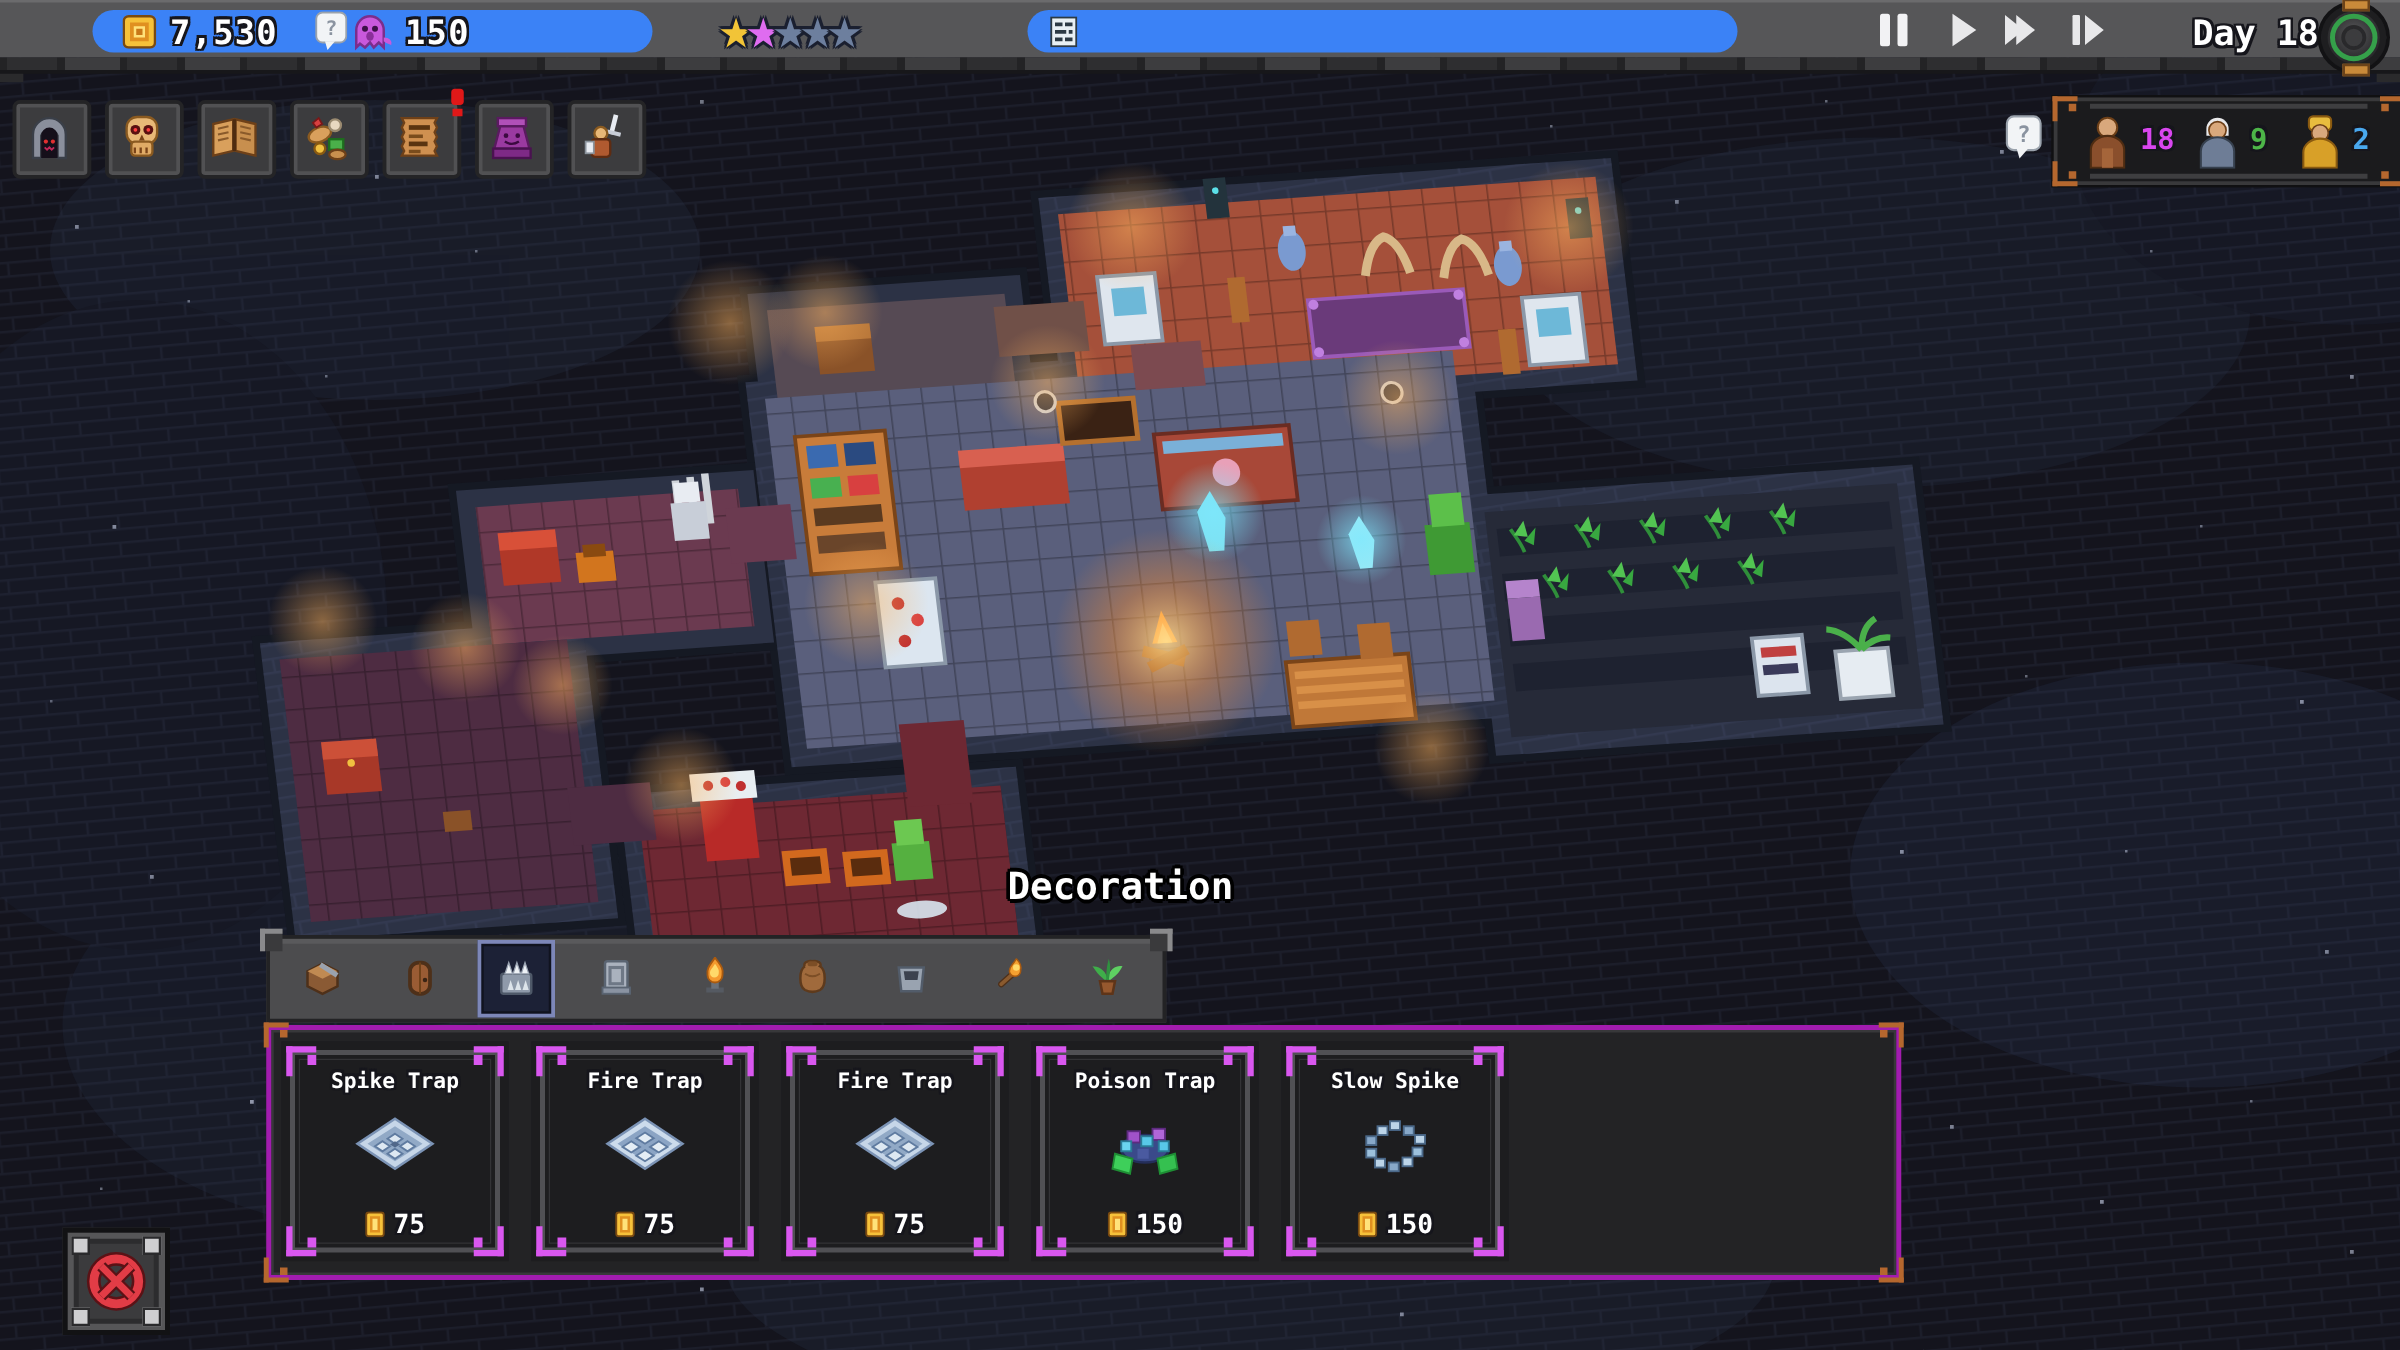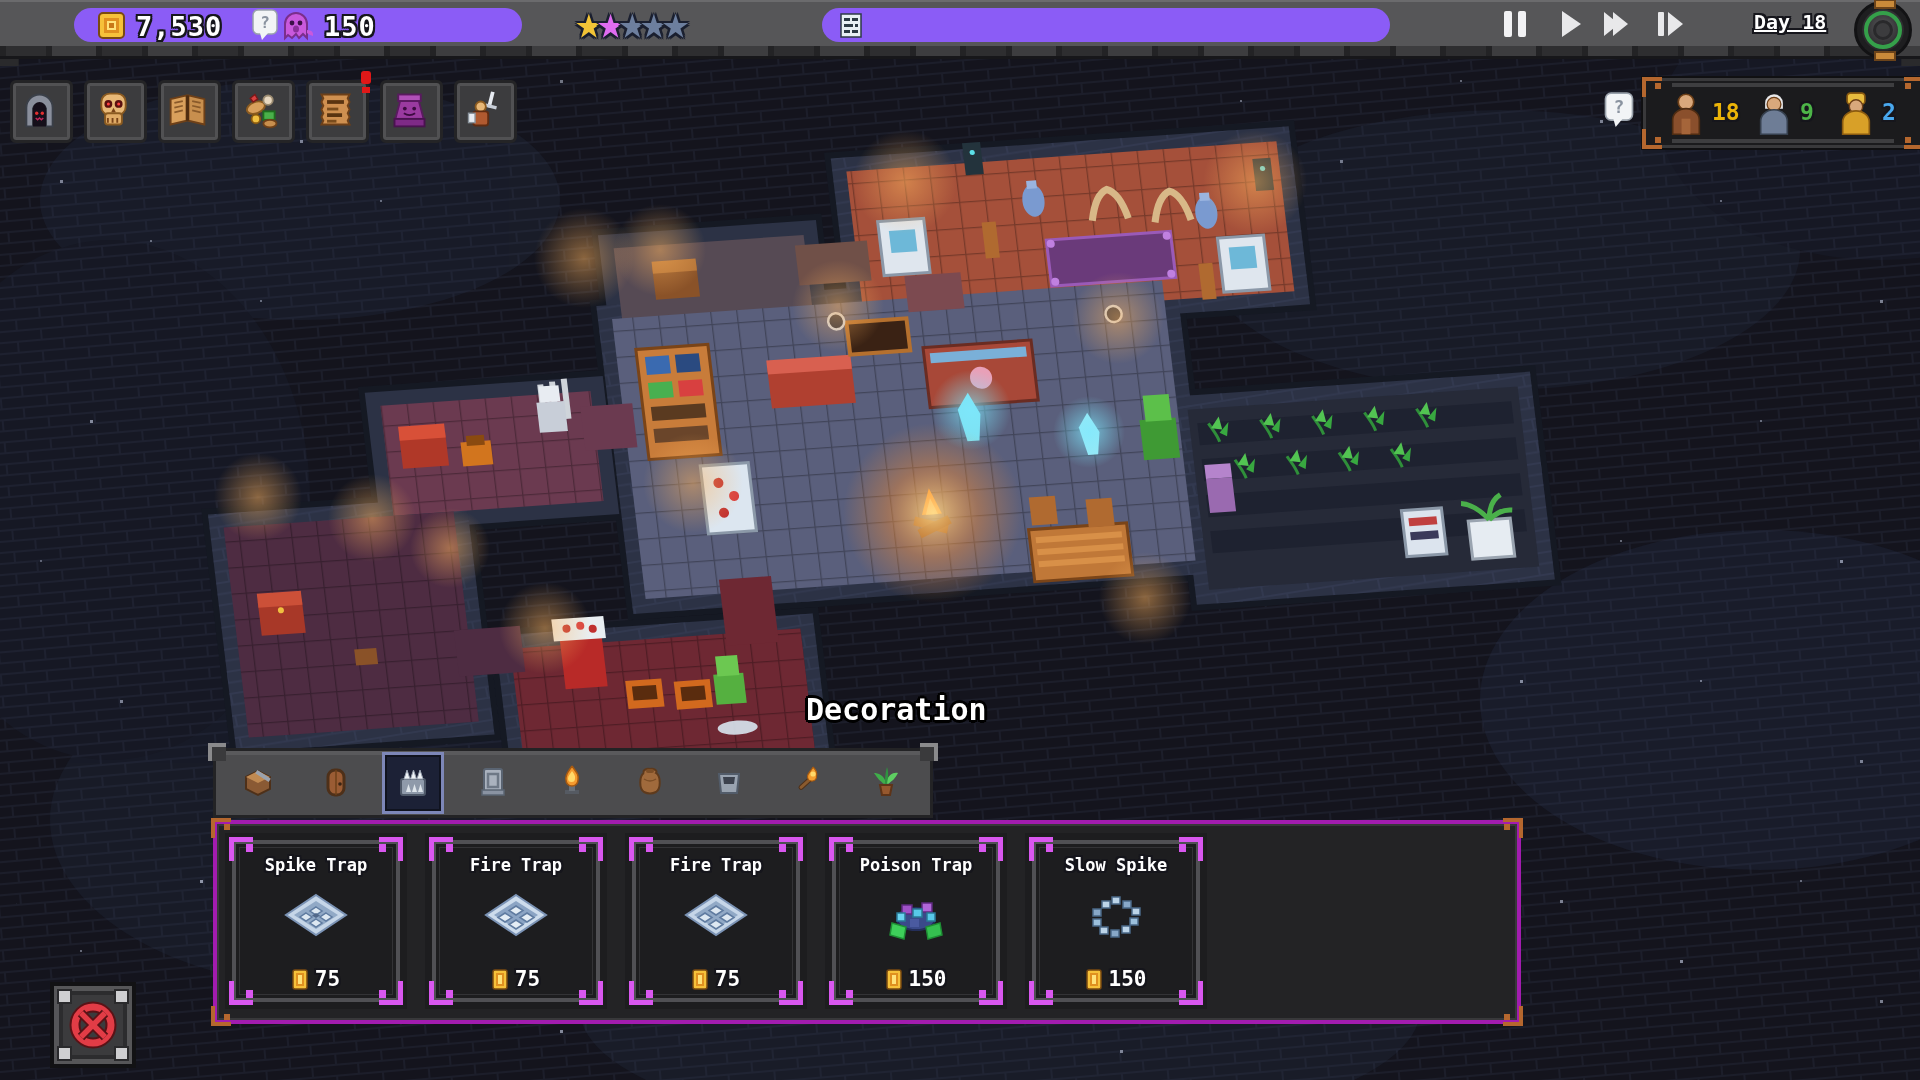--- a/index.html
+++ b/index.html
@@ -11,36 +11,36 @@
 
   
   #dungeon{position:absolute;left:0;top:0;width:1920px;height:1080px;}
 
   
   #topbar{position:absolute;left:0;top:0;width:1920px;height:44px;
     background:#55555having;background:#565658;border-top:2px solid #6b6b6d;z-index:30;}
   #topbar .trim{position:absolute;left:0;top:44px;width:100%;height:10px;
     background:repeating-linear-gradient(90deg,#232325 0 6px,#2e2e30 6px 46px,#232325 46px 52px,#3d3d3f 52px 96px);
     border-bottom:3px solid #17171a;}
-  .pill{position:absolute;background:#8b5cf6;border-radius:17px;height:34px;top:6px;}
+  .pill{position:absolute;background:#3b82f6;border-radius:17px;height:34px;top:6px;}
   #currency-pill{left:74px;width:448px;}
   #progress-pill{left:822px;width:568px;}
   .bignum{position:absolute;top:3px;font-size:27px;letter-spacing:1px;}
   .tb-icon{position:absolute;}
   .star{font-size:46px;line-height:44px;display:inline-block;margin:0 -3px;
     text-shadow:2px 0 #1b2030,-2px 0 #1b2030,0 2px #1b2030,0 -2px #1b2030,
       2px 2px #1b2030,-2px -2px #1b2030,2px -2px #1b2030,-2px 2px #1b2030;}
   #stars{position:absolute;left:578px;top:-2px;white-space:nowrap;}
   .pb{position:absolute;top:9px;cursor:pointer;}
   .pp-pause span{display:inline-block;width:8px;height:26px;background:#f2f2f4;border-radius:2px;margin-right:6px;}
   .tri{width:0;height:0;border-top:13px solid transparent;border-bottom:13px solid transparent;
        border-left:19px solid #e8e8ea;display:inline-block;}
   .tri.small{border-top-width:12px;border-bottom-width:12px;border-left-width:15px;}
   .bar{display:inline-block;width:6px;height:24px;background:#e8e8ea;vertical-align:top;margin-right:4px;border-radius:1px;}
-  #day-label{position:absolute;left:1754px;top:8px;font-size:20px;text-decoration:underline;}
+  #day-label{position:absolute;left:1754px;top:8px;font-size:28px;}
   
   #orb{position:absolute;left:1854px;top:1px;width:52px;height:52px;border-radius:50%;
     background:radial-gradient(circle at 50% 45%,#4c4c4e 0 16%,#353537 40%,#212123 70%);
     border:3px solid #121214;box-shadow:inset 0 0 0 5px #1e1e20;z-index:31;cursor:pointer;}
   #orb .ring{position:absolute;inset:7px;border:4px solid #35a04a;border-radius:50%;}
   #orb .core{position:absolute;inset:16px;border:3px solid #29292b;border-radius:50%;background:#3c3c3e;}
   #orb .clasp{position:absolute;left:17px;width:18px;height:6px;background:#c98a3a;border:2px solid #6b431a;}
   #orb .clasp.t{top:-5px;} #orb .clasp.b{bottom:-5px;}
   .bar-deco{position:absolute;top:46px;width:34px;height:20px;background:#2a2a2c;z-index:29;
     clip-path:polygon(0 0,100% 0,100% 35%,55% 35%,55% 100%,0 100%);}
@@ -542,21 +542,21 @@
   <div class="ck org br" style="right:-4px;bottom:-4px">
         <s></s>
       </div>
 
   <div class="pop-group" style="left:20px">
     <svg width="40" height="46" viewBox="0 0 36 40">
       <circle cx="18" cy="11" r="7" fill="#d9a87c" stroke="#6e4018" stroke-width="1.5"></circle>
       <path d="M6 40 V27 a12 10 0 0 1 24 0 V40 z" fill="#8a4f2c" stroke="#4e2c12" stroke-width="1.5"></path>
       <rect x="14" y="26" width="8" height="14" fill="#a5653a"></rect>
     </svg>
-    <span class="px o1 pop-num" style="color:#eab308">18</span>
+    <span class="px o1 pop-num" style="color:#d946ef">18</span>
   </div>
   <div class="pop-group" style="left:108px">
     <svg width="40" height="46" viewBox="0 0 36 40">
       <path d="M10 12 a8 8 0 0 1 16 0 v5 h-16 z" fill="#e8e8ea"></path>
       <circle cx="18" cy="13" r="6.2" fill="#d9a87c" stroke="#6e4018" stroke-width="1.2"></circle>
       <path d="M6 40 V28 a12 10 0 0 1 24 0 V40 z" fill="#6e7d96" stroke="#36404e" stroke-width="1.5"></path>
     </svg>
     <span class="px o1 pop-num" style="color:#4db548">9</span>
   </div>
   <div class="pop-group" style="left:190px">

